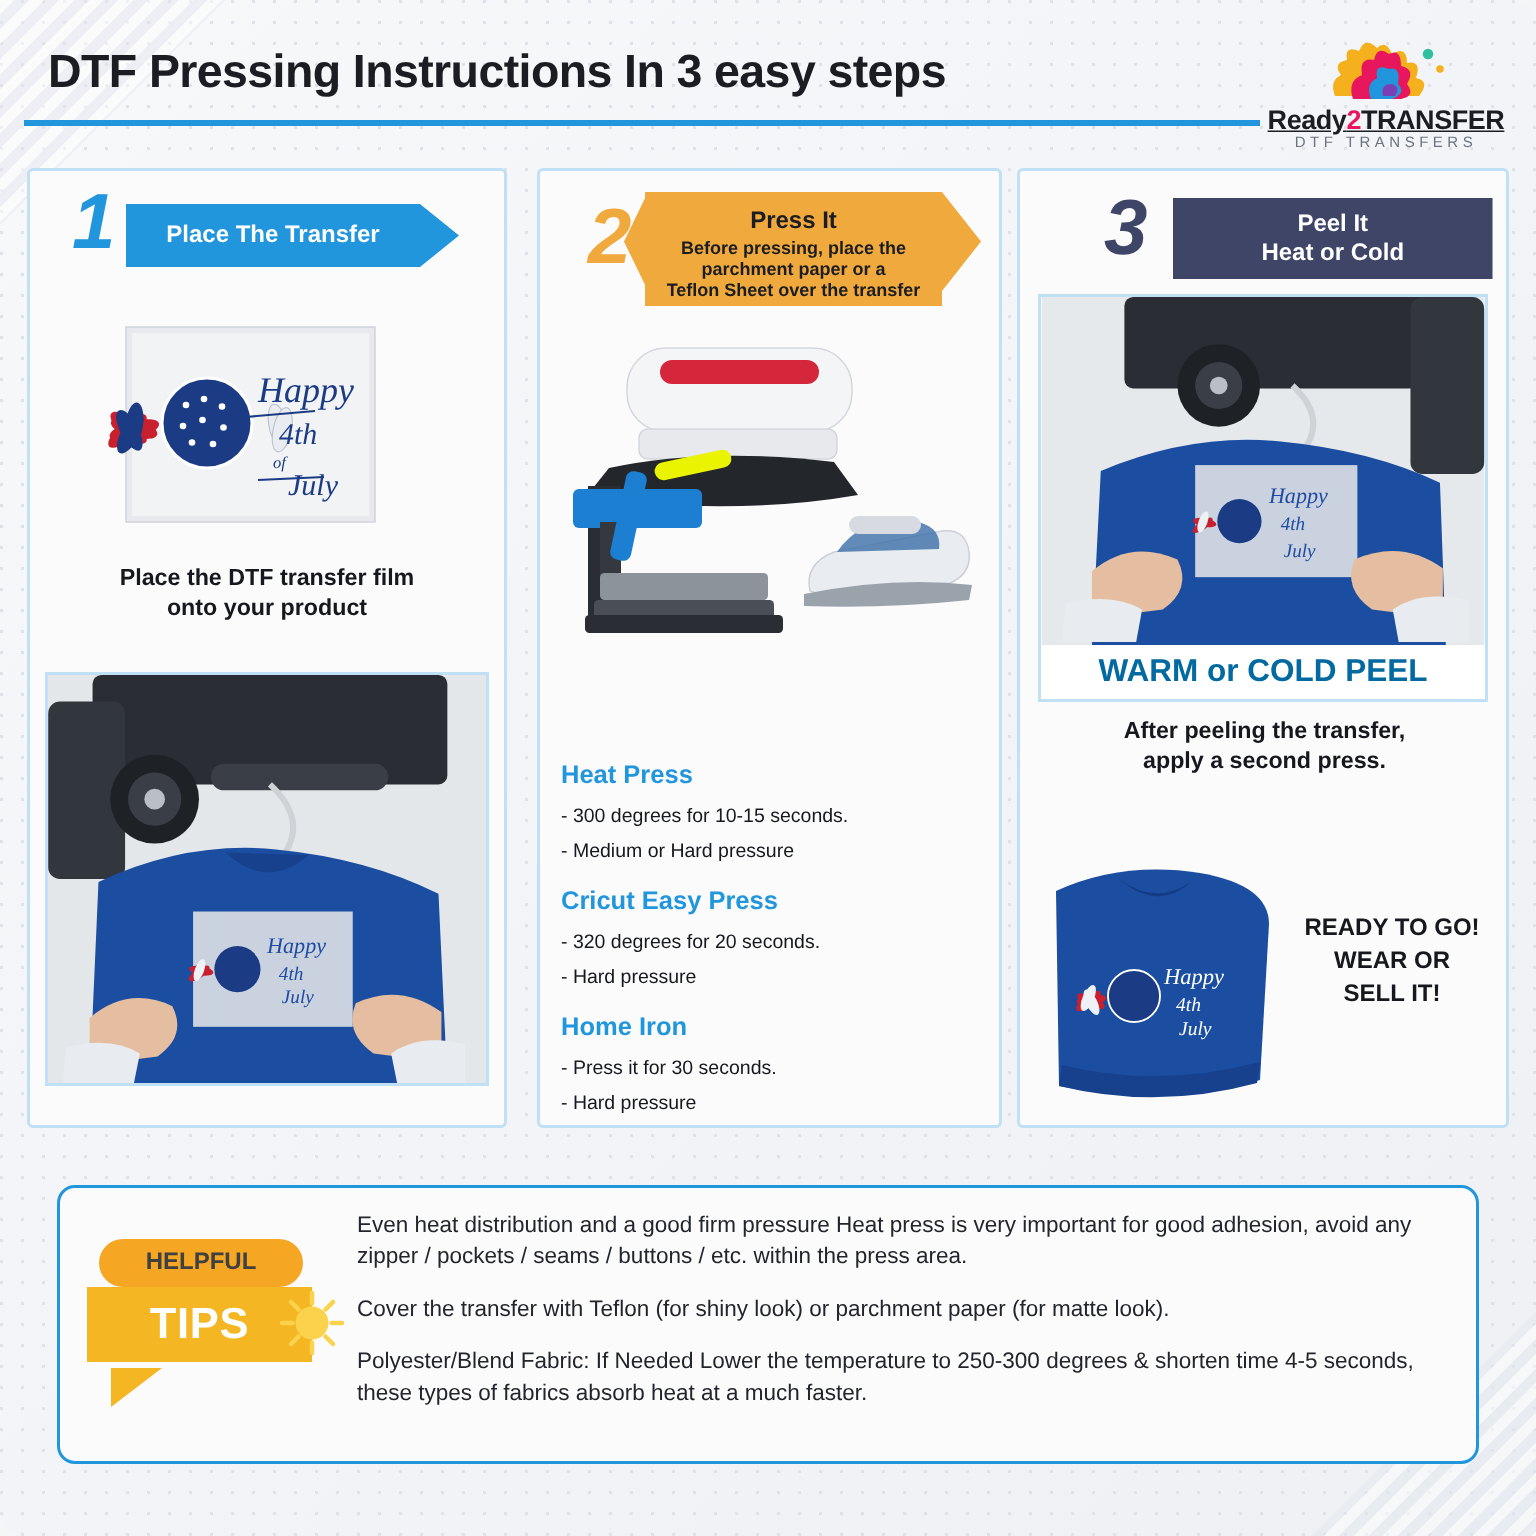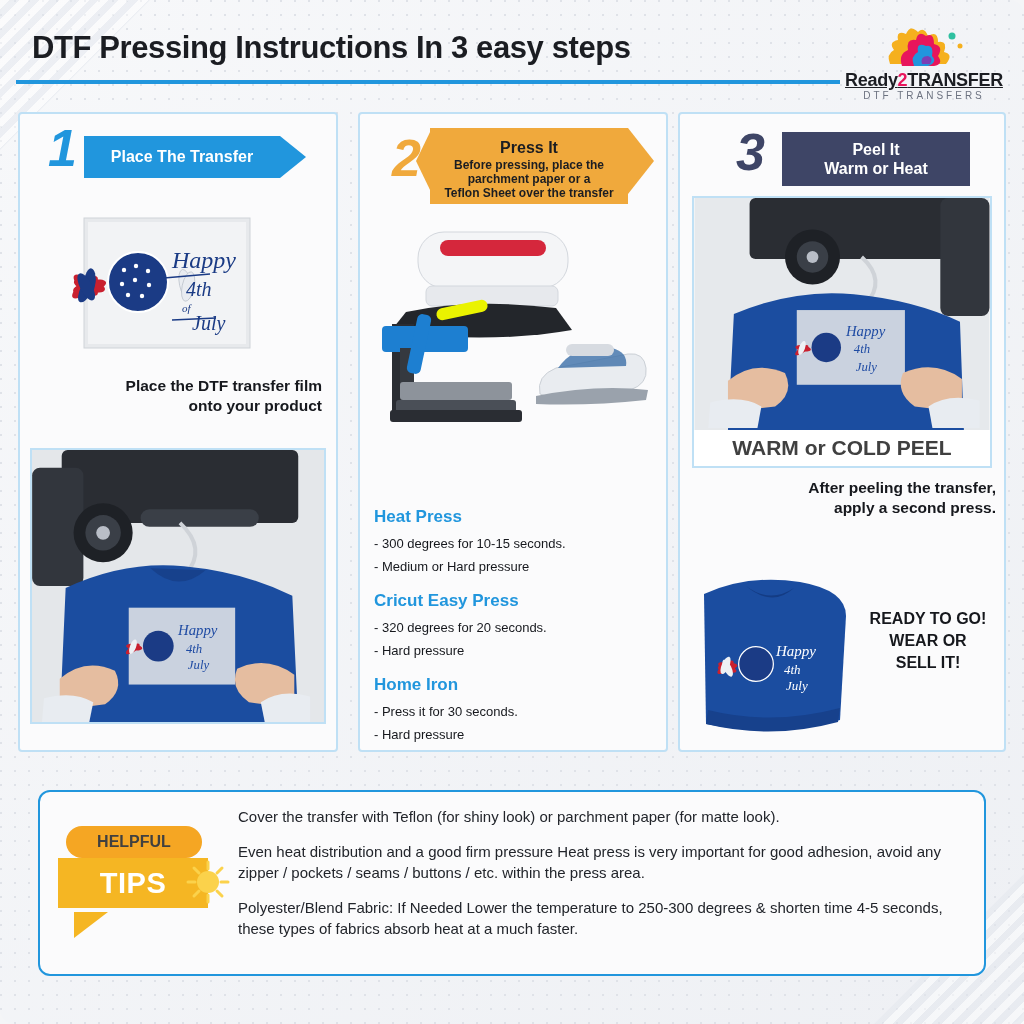--- a/index.html
+++ b/index.html
@@ -78,44 +78,44 @@
   #s2rib { left: 430px; top: 128px; width: 198px; height: 84px; font-size: 15px;
            flex-direction: column; line-height: 14px; padding: 16px 6px; }
   #s2rib .h { font-size: 16px; margin-bottom: 3px; }
   #s2rib .d { font-size: 12px; font-weight: bold; }
   #s2tailL { left: 416px; top: 128px; border-top: 33px solid transparent;
              border-bottom: 33px solid transparent; border-right: 16px solid #f0a93c; }
   #s2tailR { left: 628px; top: 128px; border-top: 33px solid transparent;
              border-bottom: 33px solid transparent; border-left: 26px solid #f0a93c; }
   
   #s3num { left: 736px; top: 126px; color: #3e4566; }
-  #s3rib { left: 782px; top: 132px; width: 188px; height: 54px; font-size: 16px;
+  #s3rib { left: 782px; top: 132px; width: 213px; height: 54px; font-size: 16px;
            flex-direction: column; line-height: 19px; }
 
   
   .photo { position: absolute; overflow: hidden; }
   .photo-border { border: 2px solid #bfe0f5; }
 
   
   .cap {
-    position: absolute; text-align: right; font-weight: bold; color: #16181d;
+    position: absolute; text-align: center; font-weight: bold; color: #16181d;
     line-height: 20px;
   }
 
   
   .spec { position: absolute; left: 374px; }
   .spec h4 { font-size: 17px; color: #2196dd; margin-bottom: 5px; margin-top: 15px; }
   .spec p { font-size: 13px; font-weight: normal; color: #16181d; line-height: 23px; }
 
   
   #peelbar {
     position: absolute; left: 692px; top: 430px; width: 300px; height: 38px;
     background: #fff; border: 2px solid #bfe0f5; border-top: none;
     display: flex; align-items: center; justify-content: center;
-    font-size: 21px; font-weight: bold; color: #404040;
+    font-size: 21px; font-weight: bold; color: #0369a1;
   }
 
   
   #tips {
     position: absolute; left: 38px; top: 790px; width: 948px; height: 186px;
     background: #fbfbfc; border: 2px solid #2196dd; border-radius: 12px;
   }
   #tipsBadge { position: absolute; left: 58px; top: 812px; width: 160px; height: 140px; }
   .tipsTop {
     position: absolute; left: 8px; top: 14px; width: 136px; height: 32px;
@@ -317,21 +317,21 @@
   <div class="spec" style="top:660px;">
     <h4>Home Iron</h4>
     <p>- Press it for 30 seconds.</p>
     <p>- Hard pressure</p>
   </div>
 
   <div class="col" id="col3"></div>
   <div class="num" id="s3num">3</div>
   <div class="ribbon ribbon-navy" id="s3rib">
     <div>Peel It</div>
-    <div>Warm or Heat</div>
+    <div>Heat or Cold</div>
   </div>
 
   <div class="photo photo-border" style="left:692px; top:196px; width:300px; height:236px;">
     <svg viewBox="0 0 300 236" width="296" height="232">
       <rect width="300" height="236" fill="#e6e9ec"></rect>
       <g fill="#2a2d33">
         <rect x="56" y="0" width="230" height="62" rx="6"></rect>
         <rect x="250" y="0" width="50" height="120" rx="8" fill="#32363d"></rect>
         <circle cx="120" cy="60" r="28" fill="#1e2126"></circle>
         <circle cx="120" cy="60" r="16" fill="#3a3f47"></circle>
@@ -410,17 +410,17 @@
         <line x1="2" y1="22" x2="9" y2="22"></line>
           <line x1="35" y1="22" x2="42" y2="22"></line>
         <line x1="8" y1="8" x2="13" y2="13"></line>
           <line x1="31" y1="31" x2="36" y2="36"></line>
         <line x1="8" y1="36" x2="13" y2="31"></line>
           <line x1="31" y1="13" x2="36" y2="8"></line>
       </g>
     </svg>
   </div>
   <div class="tipstext">
+    <p>Even heat distribution and a good firm pressure Heat press is very important for good adhesion, avoid any zipper / pockets / seams / buttons / etc. within the press area.</p>
     <p>Cover the transfer with Teflon (for shiny look) or parchment paper (for matte look).</p>
-    <p>Even heat distribution and a good firm pressure Heat press is very important for good adhesion, avoid any zipper / pockets / seams / buttons / etc. within the press area.</p>
     <p>Polyester/Blend Fabric: If Needed Lower the temperature to 250-300 degrees &amp; shorten time 4-5 seconds, these types of fabrics absorb heat at a much faster.</p>
   </div>
 </div>
 
 </body></html>

